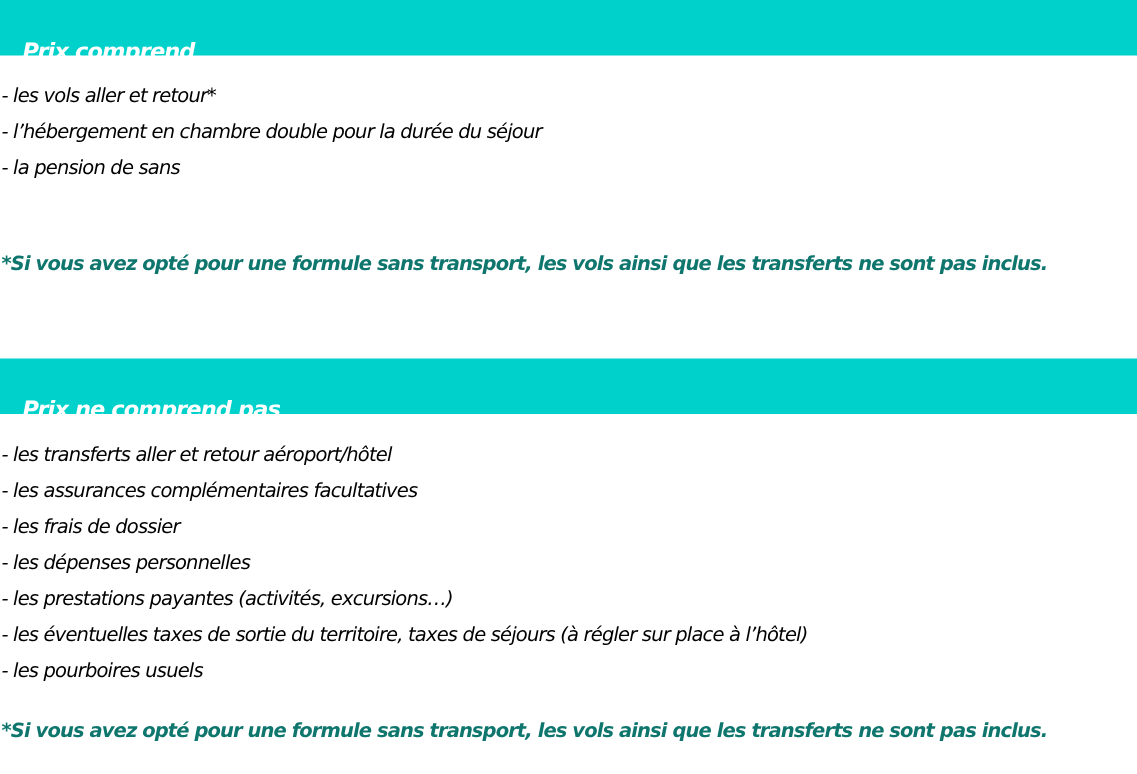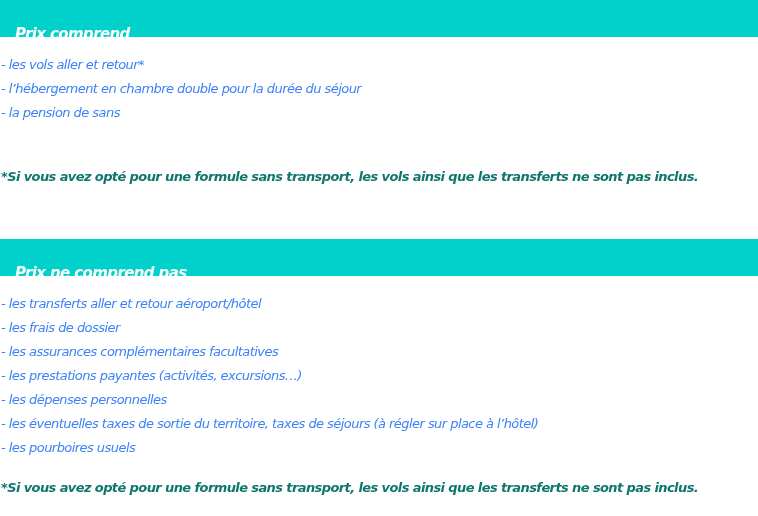--- a/index.html
+++ b/index.html
@@ -39,21 +39,21 @@
       position: absolute;
       left: 1px;
       margin: 0;
       padding: 0;
       list-style: none;
     }
     .list li {
       font-family: "DejaVu Sans", sans-serif;
       font-style: italic;
       font-size: 13px;
-      color: #3b82f6;
+      color: #000000;
       height: 24px;
       line-height: 24px;
       letter-spacing: -0.55px;
       white-space: nowrap;
     }
     .note {
       position: absolute;
       left: 1px;
       font-family: "DejaVu Sans", sans-serif;
       font-style: italic;
@@ -79,21 +79,21 @@
 </ul>
 
 <div class="note" style="top:168px;">*Si vous avez opté pour une formule sans transport, les vols ainsi que les transferts ne sont pas inclus.</div>
 
 <div class="section-header" style="top:239px;text-align:right;">
   <span class="title">Prix ne comprend pas</span>
 </div>
 
 <ul class="list" style="top:292px;">
   <li>- les transferts aller et retour aéroport/hôtel</li>
+  <li>- les assurances complémentaires facultatives</li>
   <li>- les frais de dossier</li>
-  <li>- les assurances complémentaires facultatives</li>
+  <li>- les dépenses personnelles</li>
   <li>- les prestations payantes (activités, excursions…)</li>
-  <li>- les dépenses personnelles</li>
   <li>- les éventuelles taxes de sortie du territoire, taxes de séjours (à régler sur place à l’hôtel)</li>
   <li>- les pourboires usuels</li>
 </ul>
 
 <div class="note" style="top:479px;">*Si vous avez opté pour une formule sans transport, les vols ainsi que les transferts ne sont pas inclus.</div>
 
 </body></html>

